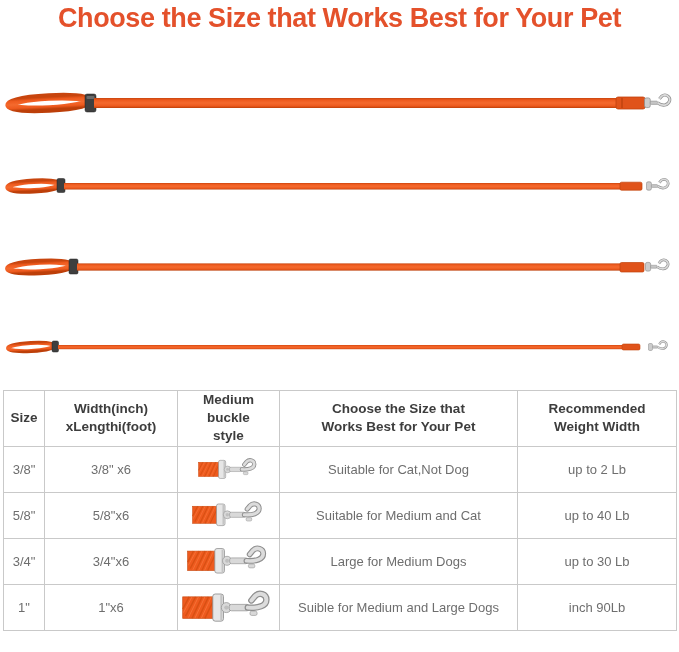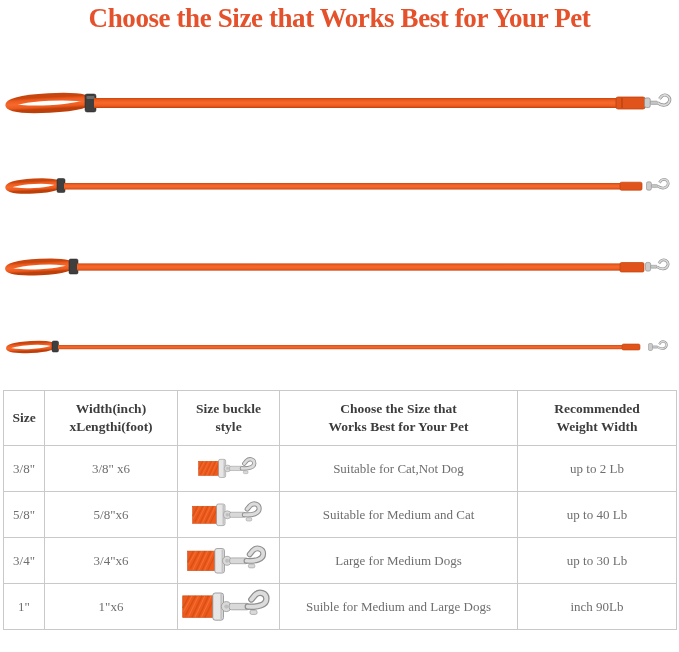--- a/index.html
+++ b/index.html
@@ -1,18 +1,18 @@
 <!DOCTYPE html>
 <html><head>
 <meta charset="utf-8">
 <style>
   html,body{margin:0;padding:0;background:#fff;}
   .canvas{
     position:relative;width:679px;height:652px;background:#ffffff;overflow:hidden;
-    font-family:Liberation Serif, serif;
+    font-family:Liberation Sans, sans-serif;
   }
   .title{
     position:absolute;top:0;left:0;width:679px;margin:0;padding-top:3px;
     text-align:center;font-size:27px;font-weight:bold;color:#e4512b;letter-spacing:-0.4px;
   }
   .leash{position:absolute;left:0;width:679px;height:44px;}
   .leash-1{top:81px;} .leash-2{top:164px;} .leash-3{top:245px;} .leash-4{top:325px;}
 
   .sizes-table{
     position:absolute;left:3px;top:390px;width:673px;
@@ -109,21 +109,21 @@
         <col style="width:133px">
         <col style="width:102px">
         <col style="width:238px">
         <col style="width:159px">
     </colgroup>
     <thead>
       <tr>
         <th>Size</th>
         <th>Width(inch)
 xLengthi(foot)</th>
-        <th>Size buckle
+        <th>Medium buckle
 style</th>
         <th>Choose the Size that
 Works Best for Your Pet</th>
         <th>Recommended
 Weight Width</th>
       </tr>
     </thead>
     <tbody>
       <tr>
         <td>3/8"</td>

